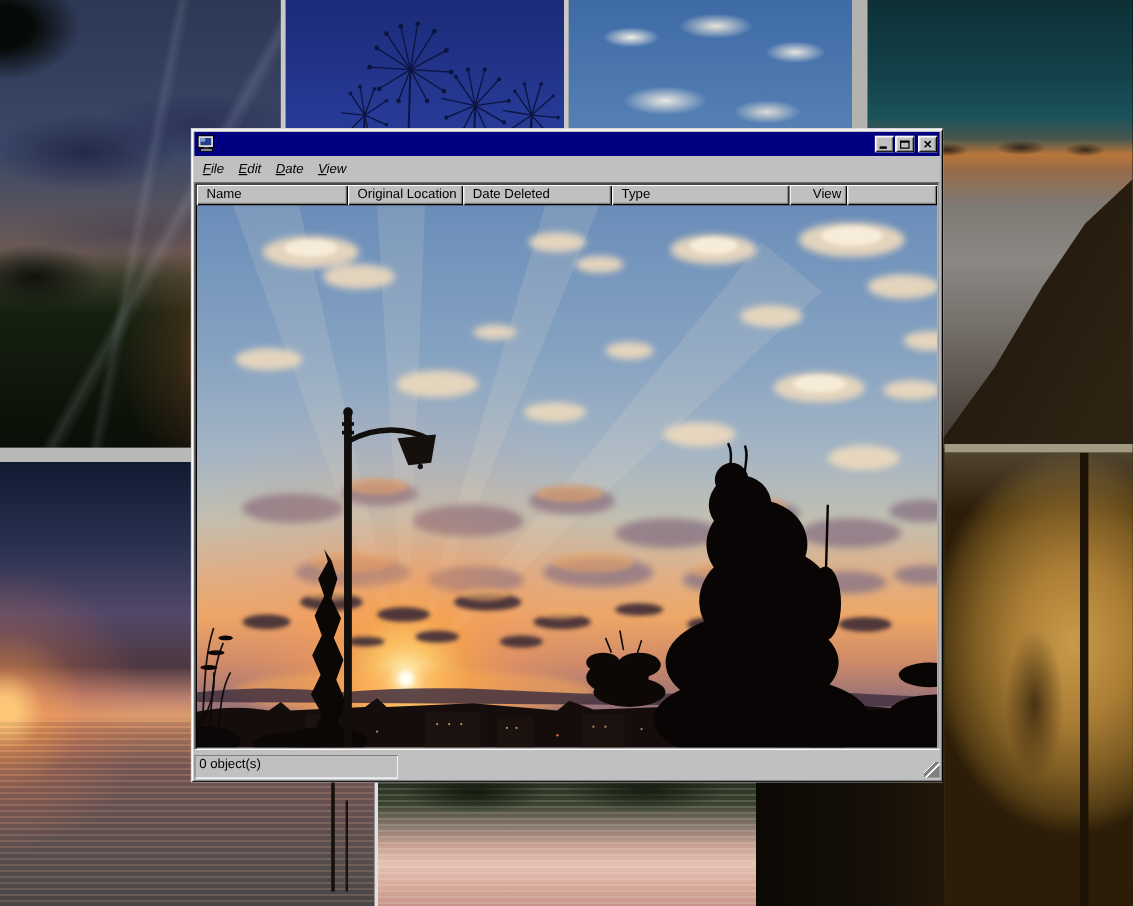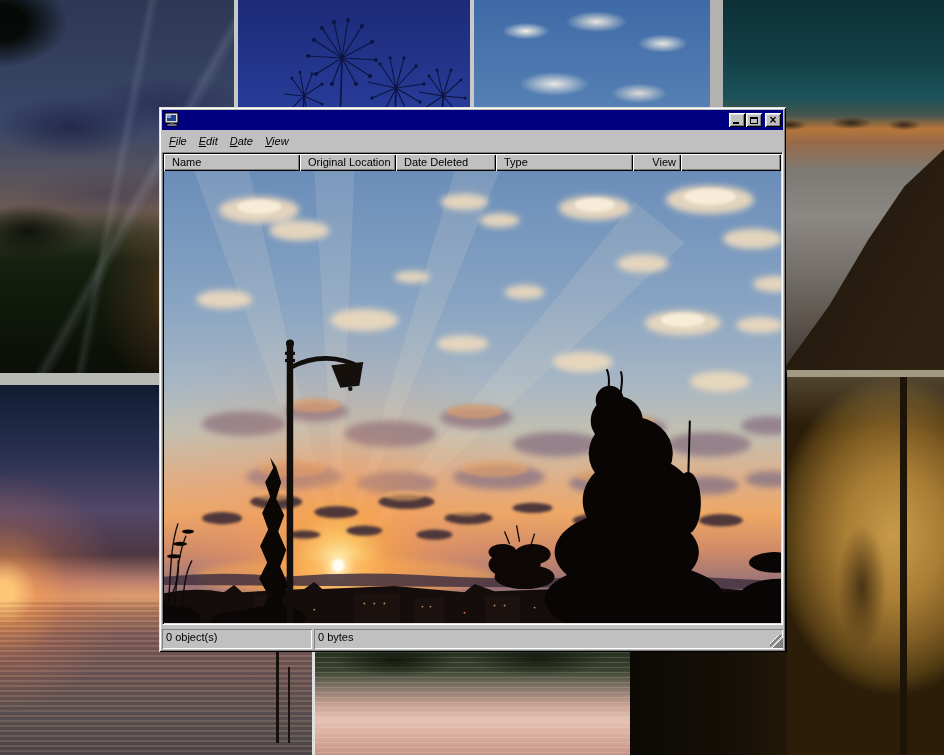--- a/index.html
+++ b/index.html
@@ -93,28 +93,28 @@
   .menu-item{display:inline-block;font-size:11px;color:#000;padding:2px 6px;font-style:italic;}
   .menu-item::first-letter{text-decoration:underline;}
   .client{flex:1;border-top:1px solid #808080;border-left:1px solid #808080;
     border-right:1px solid #fff;border-bottom:1px solid #fff;
     box-shadow:inset 1px 1px 0 #000, inset -1px -1px 0 #dfdfdf;
     display:flex;flex-direction:column;overflow:hidden;background:#000;padding:1px;}
   .hdr{height:17px;display:flex;flex:0 0 auto;background:#c0c0c0;}
   .hdr-btn{box-sizing:border-box;height:17px;background:#c0c0c0;font-size:11px;color:#000;
     box-shadow:inset 1px 1px 0 #fff, inset -1px -1px 0 #000, inset -2px -2px 0 #808080;
     padding:2px 5px 0 8px;white-space:nowrap;overflow:hidden;}
-  .hdr-name{width:136px;} .hdr-loc{width:96px;} .hdr-date{width:100px;} .hdr-type{width:137px;}
+  .hdr-name{width:126px;} .hdr-loc{width:96px;} .hdr-date{width:124px;} .hdr-type{width:148px;}
   .hdr-size{width:48px;text-align:right;padding-right:5px;}
   .hdr-fill{flex:1;}
   .listarea{flex:1;overflow:hidden;position:relative;}
   .listarea svg{display:block;width:100%;height:100%;}
   .statusbar{height:20px;margin-top:2px;display:flex;align-items:stretch;gap:2px;flex:0 0 auto;position:relative;padding-top:2px;}
   .status-panel{box-shadow:inset 1px 1px 0 #808080, inset -1px -1px 0 #fff;
-    font-size:11px;color:#000;padding:2px 0 0 4px;white-space:nowrap;overflow:hidden;}
+    font-size:11px;color:#000;padding:2px 20px 0 4px;white-space:nowrap;overflow:hidden;}
   .sp-objects{width:146px;flex:0 0 auto;}
   .sp-bytes{flex:1;margin-right:0;}
   .grip{position:absolute;right:0;bottom:1px;width:13px;height:13px;
     background:
       linear-gradient(135deg, transparent 0 6px, #fff 6px 7px, #808080 7px 9px, transparent 9px 10px, #fff 10px 11px, #808080 11px 13px) no-repeat;}
 </style>
 </head>
 <body>
 
 <div class="stage">
@@ -416,17 +416,16 @@
             <rect x="120.8" y="183" width="10" height="3" fill="#120e0b"></rect>
             <path d="M127 191 C150 179 175 180 196 191" stroke="#120e0b" stroke-width="4.5" fill="none"></path>
             <polygon points="167,189 199,186 195,209 176,211" fill="#16100d"></polygon>
             <circle cx="186" cy="212" r="2.2" fill="#16100d"></circle>
           </g>
         </svg>
       </div>
     </div>
     <div class="statusbar">
       <div class="status-panel sp-objects">0 object(s)</div>
-      <div class="status-panel sp-bytes">0 bytes</div>
       <div class="grip"></div>
     </div>
   </div>
 </div>
 
 </body></html>

